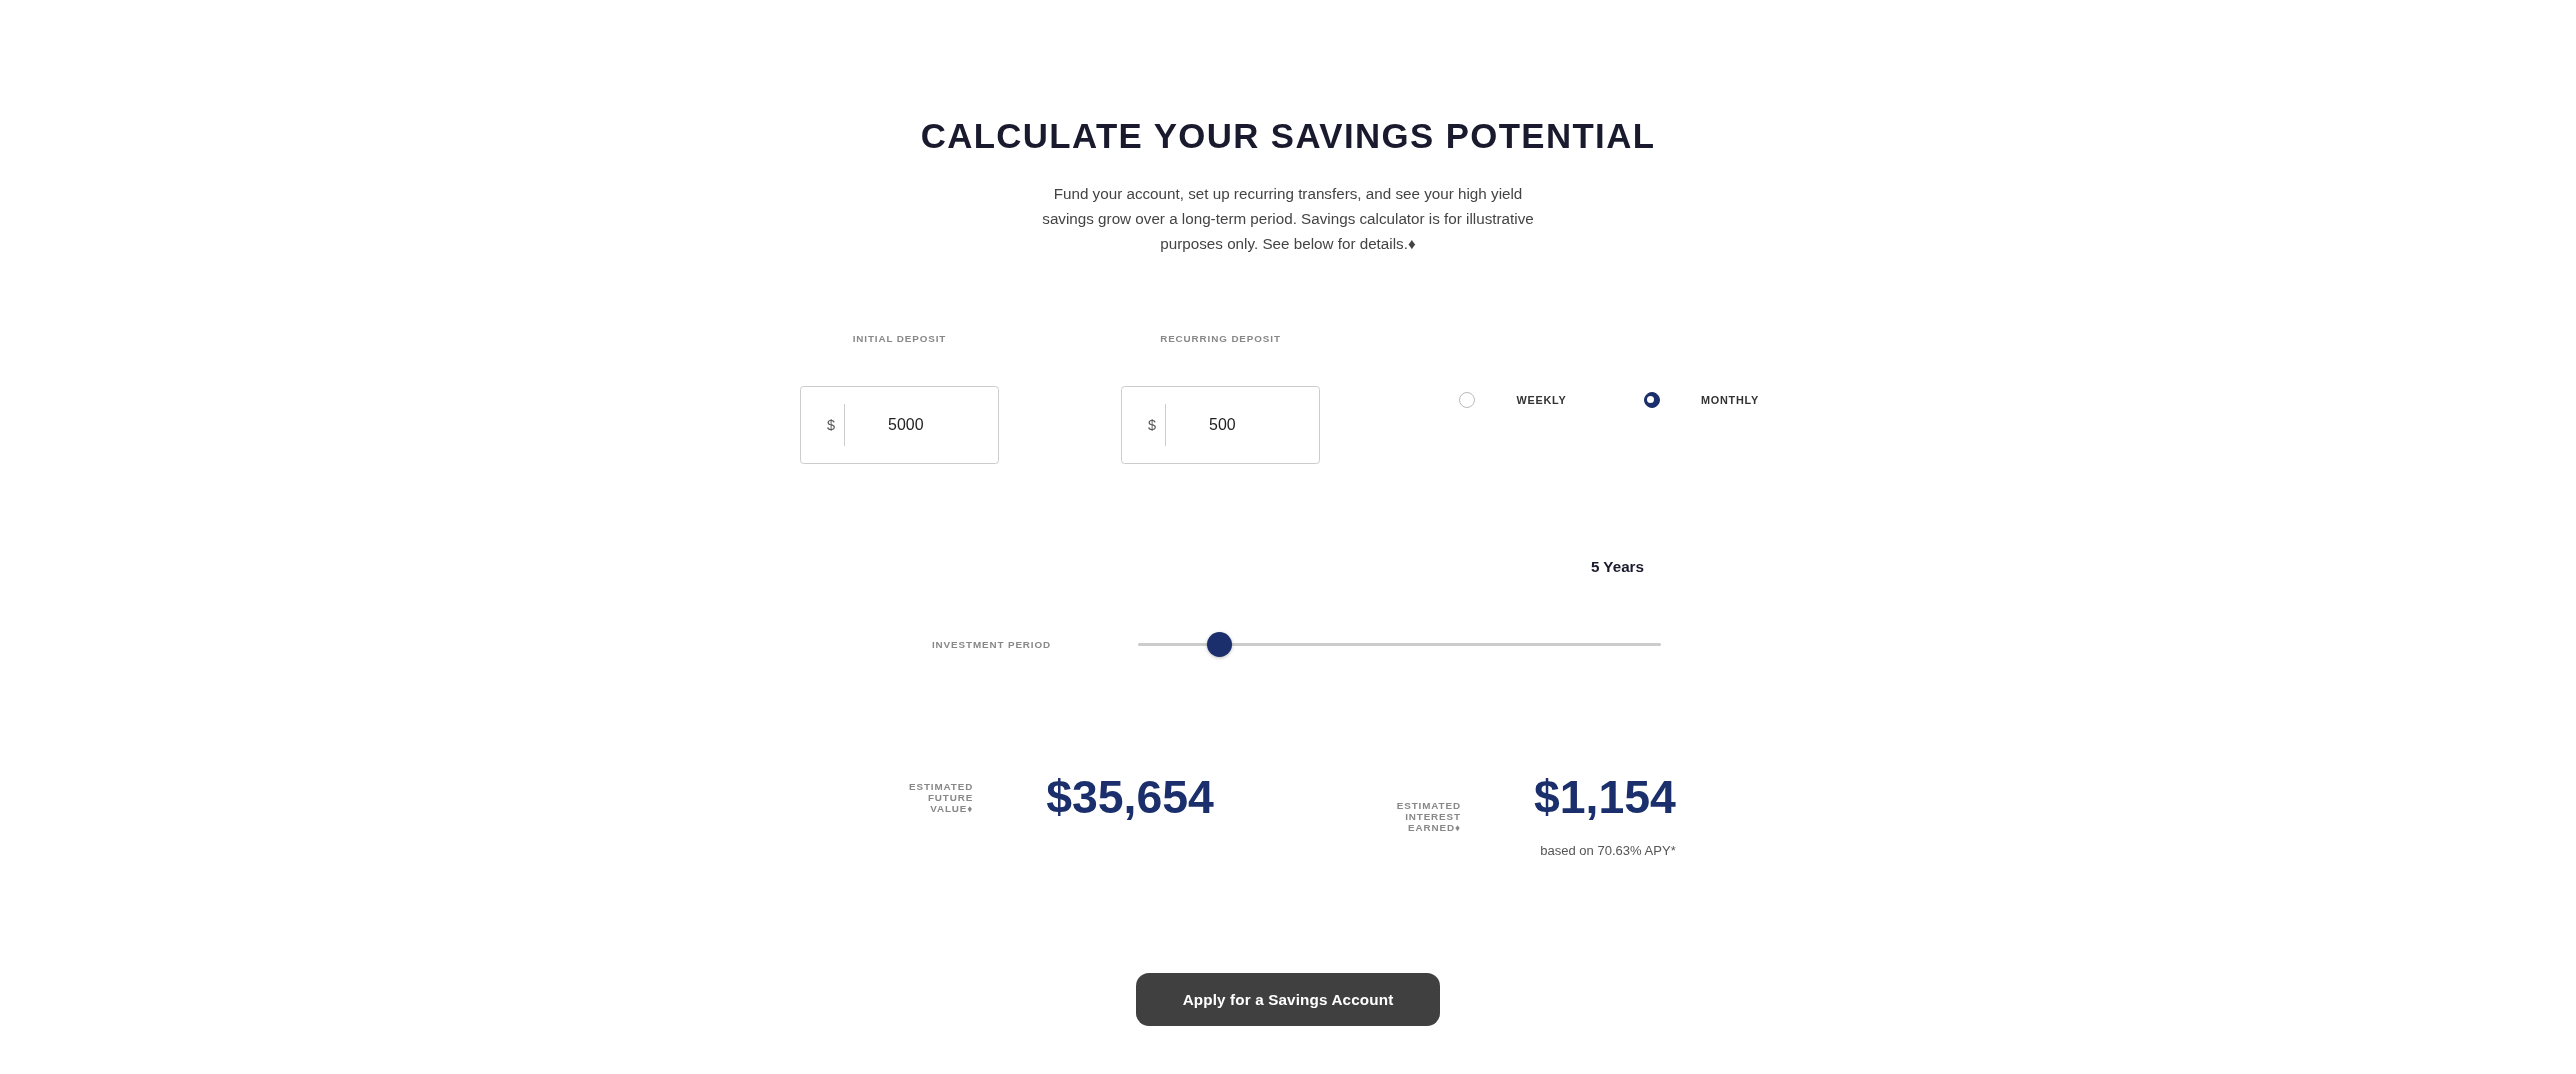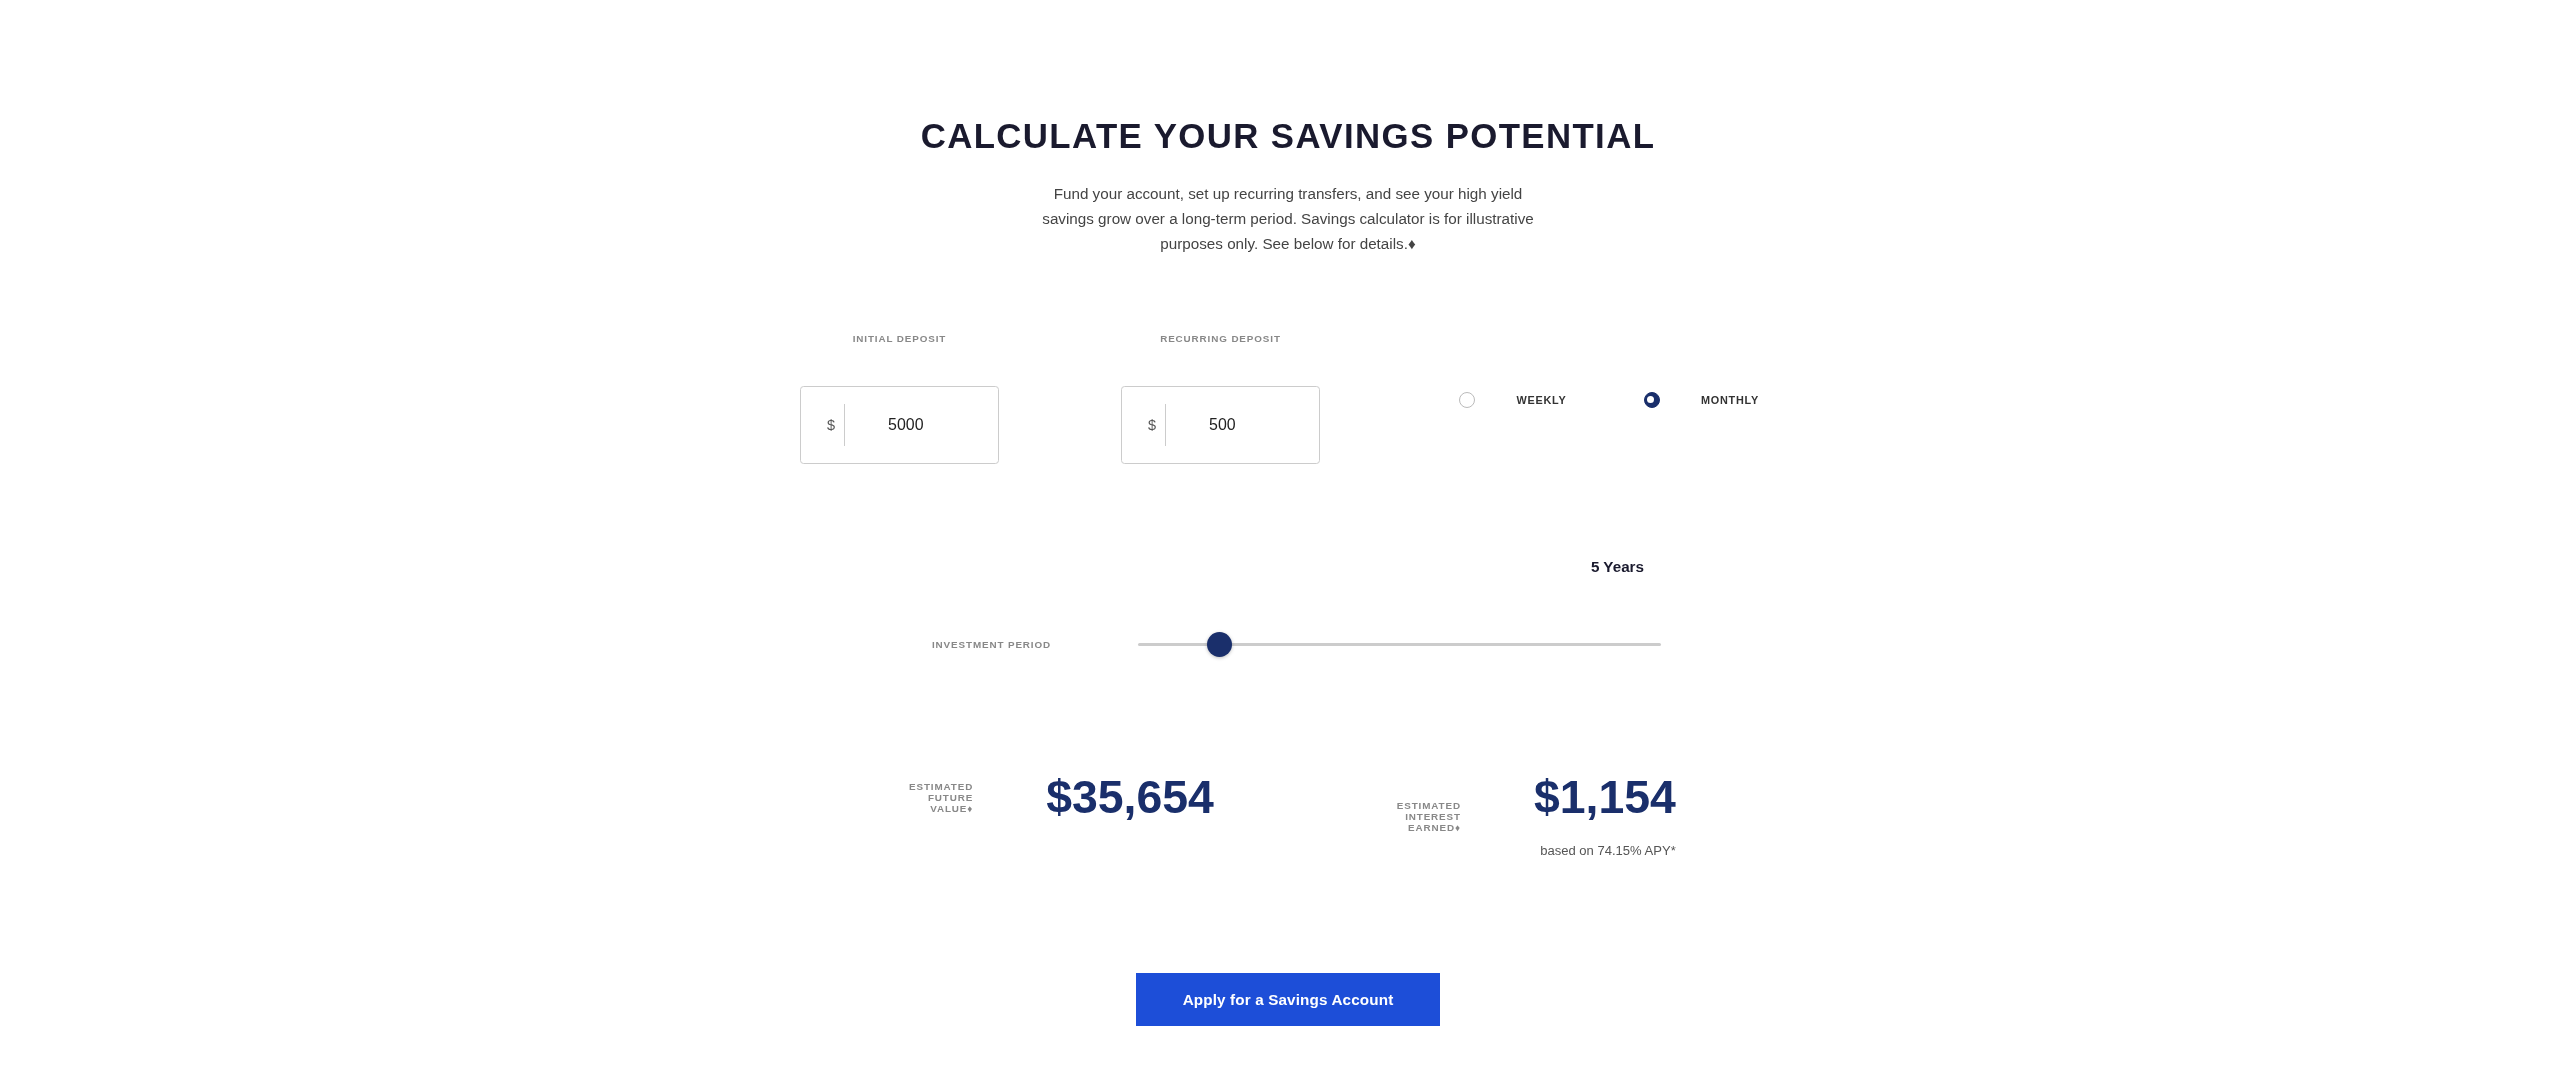--- a/index.html
+++ b/index.html
@@ -255,24 +255,24 @@
       line-height: 1;
     }
 
     .apy-note {
       font-size: 0.9rem;
       color: #555;
       margin-top: 5.4px;
     }
 
     .apply-button {
-      background: #1d4ed8;
+      background: #404040;
       color: #fff;
       border: none;
-      border-radius: 0;
+      border-radius: 13px;
       padding: 18px 47px;
       font-size: 1.05rem;
       font-weight: 700;
       cursor: pointer;
       letter-spacing: 0.01em;
       transition: background 0.2s;
     }
   </style>
 </head>
 <body>
@@ -338,21 +338,21 @@
       <span class="result-label">ESTIMATED FUTURE VALUE♦</span>
       <div class="result-value-block">
         <span class="result-amount">$35,654</span>
       </div>
     </div>
 
     <div class="result-group">
       <span class="result-label">ESTIMATED INTEREST EARNED♦</span>
       <div class="result-value-block">
         <span class="result-amount">$1,154</span>
-        <span class="apy-note">based on 74.15% APY*</span>
+        <span class="apy-note">based on 70.63% APY*</span>
       </div>
     </div>
 
   </div>
 
   
   <button class="apply-button">Apply for a Savings Account</button>
 
 </div>
 

